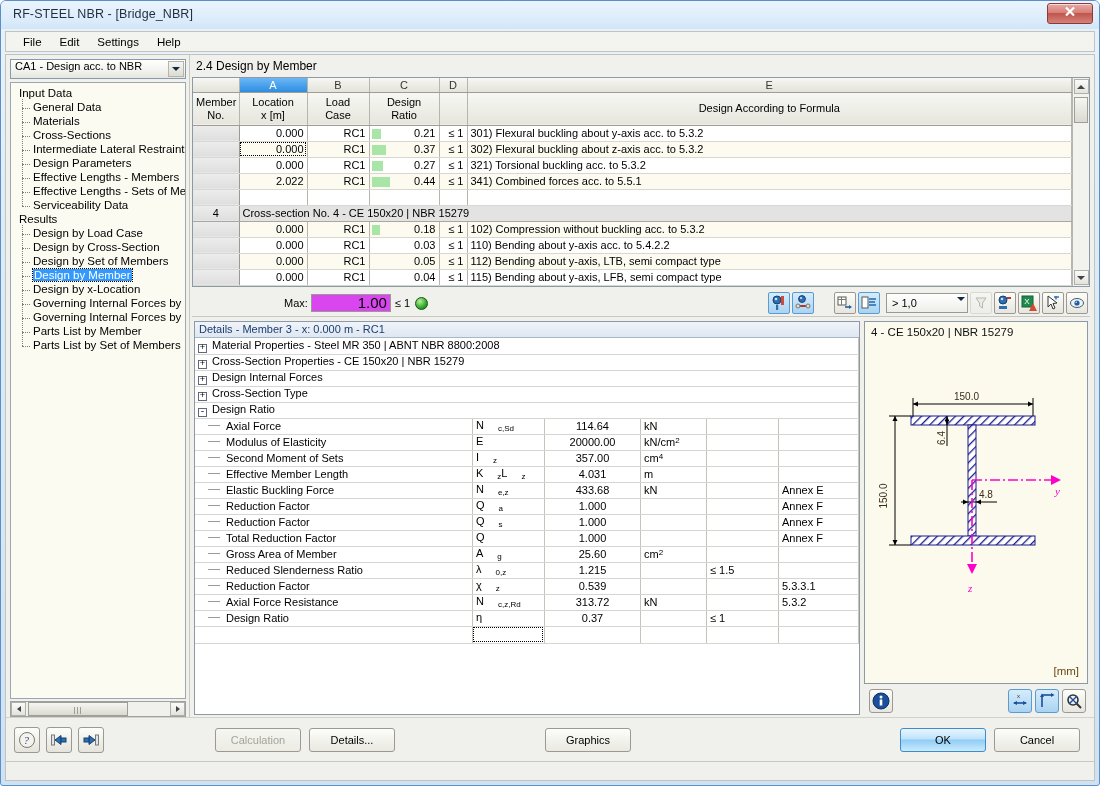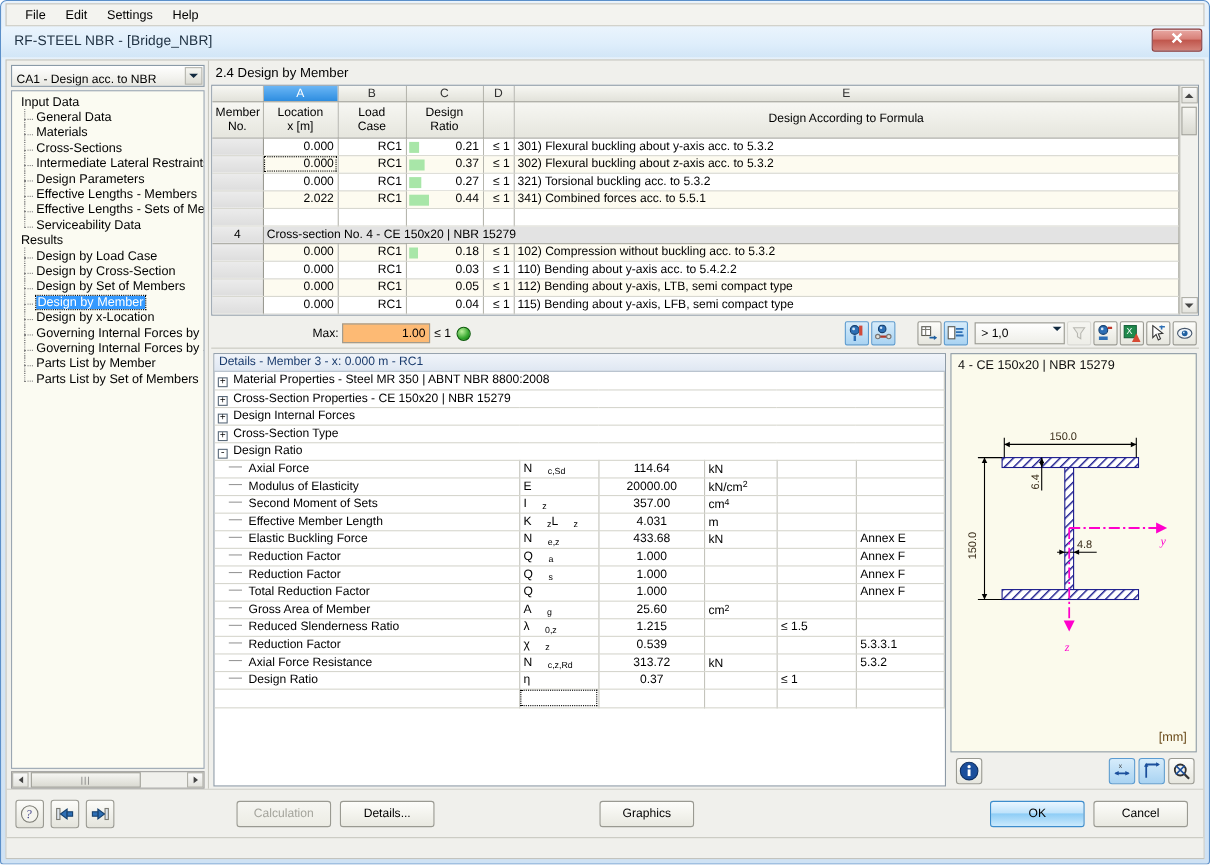--- a/index.html
+++ b/index.html
@@ -75,21 +75,21 @@
   #leftpanel {
     width: 183px;
     flex: 0 0 183px;
     display: flex; flex-direction: column;
     padding: 4px 3px 0 4px;
   }
   #combo {
     height: 20px;
     border: 1px solid #8a9aa8;
     background: linear-gradient(180deg,#ffffff 0%, #f2f2ee 60%, #e6e6e0 100%);
-    display: flex; align-items: flex-end;
+    display: flex; align-items: flex-start;
     position: relative;
     font-size: 11px;
     padding-left: 4px;
     cursor: default;
   }
   #combo .cb-arrow {
     position: absolute; right: 1px; top: 1px;
     width: 16px; height: 16px;
     display: flex; align-items: center; justify-content: center;
     background: linear-gradient(180deg,#f6f6f2,#dcdcd4);
@@ -280,23 +280,23 @@
   #midbar {
     height: 30px;
     display: flex; align-items: center;
     padding: 3px 2px 0 2px;
     border-bottom: 1px solid #c8c8c0;
   }
   .max-label { margin-left: 90px; font-size: 11px; }
   #max-value {
     width: 80px; height: 18px;
     border: 1px solid #9a9a92;
-    background: #fdba74;
+    background: #d946ef;
     text-align: right;
-    font-size: 11px;
+    font-size: 15px;
     padding-right: 3px;
     line-height: 16px;
     margin-left: 3px;
   }
   .le-one { margin-left: 4px; font-size: 11px; }
   .green-dot {
     display: inline-block;
     width: 13px; height: 13px;
     margin-left: 5px;
     border-radius: 50%;
@@ -477,34 +477,34 @@
     flex: 0 0 19px;
     border-top: 1px solid #c8c8c0;
     background: #f0f0ec;
   }
 </style>
 </head>
 <body>
 
 <div id="window">
 
-  <div id="menubar">
-    <div class="menu-item">File</div>
-    <div class="menu-item">Edit</div>
-    <div class="menu-item">Settings</div>
-    <div class="menu-item">Help</div>
-  </div>
-
   <div id="titlebar">
     <span class="title">RF-STEEL NBR - [Bridge_NBR]</span>
     <div id="close-btn">
       <svg width="12" height="11" viewBox="0 0 12 11">
         <path d="M2 1.5 L10 9.5 M10 1.5 L2 9.5" stroke="#ffffff" stroke-width="2.2" fill="none"></path>
       </svg>
     </div>
+  </div>
+
+  <div id="menubar">
+    <div class="menu-item">File</div>
+    <div class="menu-item">Edit</div>
+    <div class="menu-item">Settings</div>
+    <div class="menu-item">Help</div>
   </div>
 
   <div id="client">
 
     <div id="body-row">
 
       <div id="leftpanel">
         <div id="combo">
           <span>CA1 - Design acc. to NBR</span>
           <span class="cb-arrow">

